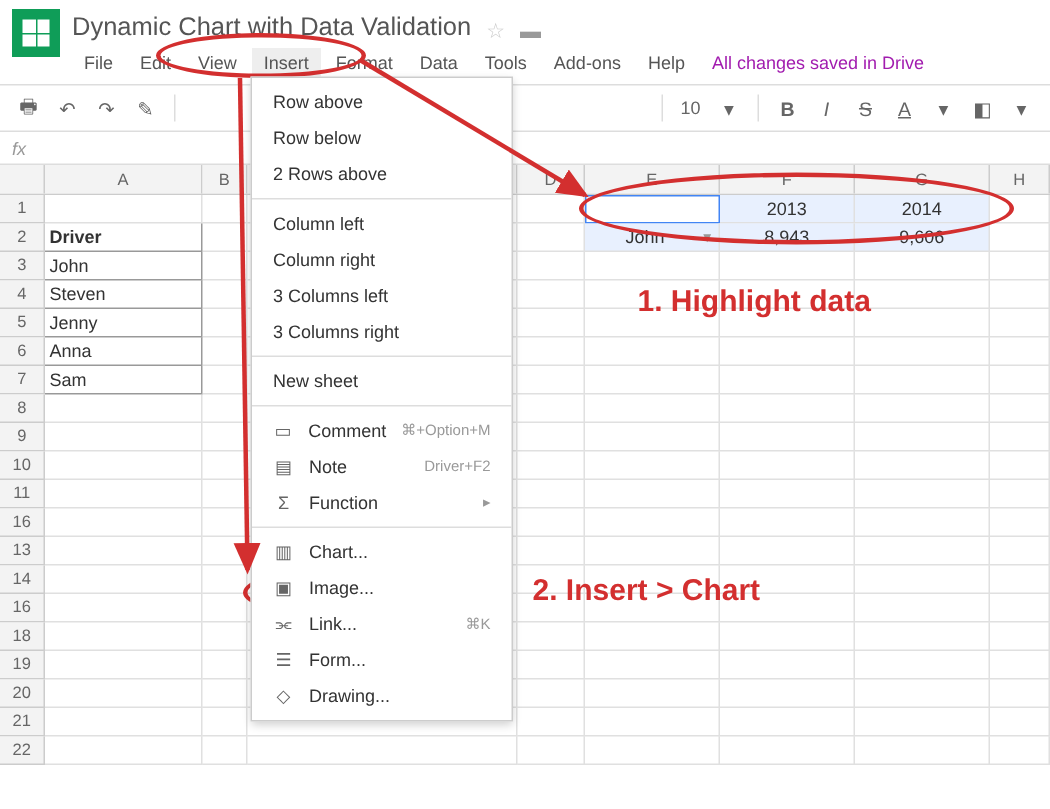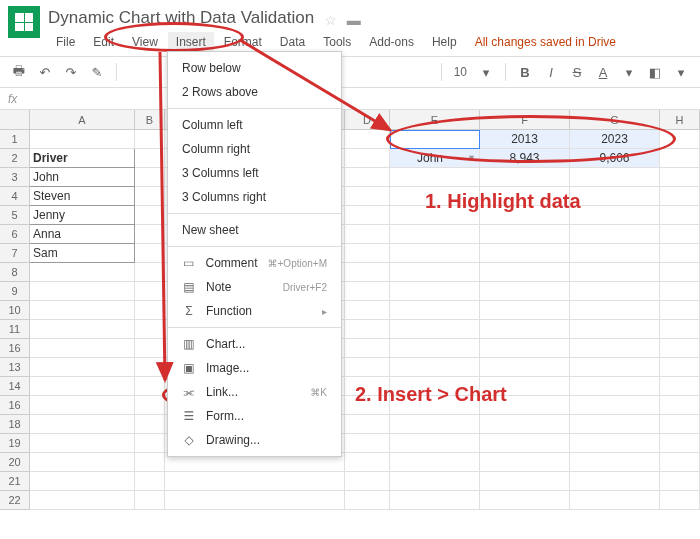--- a/index.html
+++ b/index.html
@@ -8,21 +8,21 @@
 .logo { width: 32px; height: 32px; background: #0f9d58; display: flex; align-items: center; justify-content: center; margin-right: 8px; }
 .logo-grid { width: 18px; height: 18px; display: grid; grid-template-columns: 1fr 1fr; grid-template-rows: 1fr 1fr; gap: 1px; }
 .logo-grid div { background: #fff; }
 .title-area { flex: 1; }
 .doc-title { font-size: 17px; color: #555; padding: 2px 0; display: flex; align-items: flex-end; gap: 10px; }
 .star-icon { color: #ccc; font-size: 14px; }
 .folder-icon { color: #999; font-size: 14px; }
 .menubar { display: flex; gap: 2px; margin-top: 2px; }
 .menu-item { padding: 3px 8px; color: #555; font-size: 12px; cursor: pointer; }
 .menu-item.active { background: #eee; }
-.saved-text { color: #c2410c; font-size: 12px; padding: 3px 8px; }
+.saved-text { color: #a21caf; font-size: 12px; padding: 3px 8px; }
 .toolbar { border-top: 1px solid #ddd; border-bottom: 1px solid #ddd; height: 32px; display: flex; align-items: center; padding: 0 8px; gap: 4px; margin-top: 4px; }
 .tb-btn { width: 22px; height: 22px; display: flex; align-items: center; justify-content: center; color: #666; font-size: 13px; }
 .tb-sep { width: 1px; height: 18px; background: #ddd; margin: 0 4px; }
 .tb-text { color: #666; font-size: 12px; padding: 0 4px; }
 .fx-bar { height: 22px; border-bottom: 1px solid #ddd; display: flex; align-items: center; padding: 0 8px; color: #999; font-style: italic; font-size: 12px; }
 .grid-area { position: relative; }
 .col-headers { display: flex; height: 20px; background: #f3f3f3; border-bottom: 1px solid #ccc; }
 .corner { width: 30px; border-right: 1px solid #ccc; background: #f3f3f3; }
 .col-h { text-align: center; line-height: 20px; color: #666; font-size: 11px; border-right: 1px solid #ccc; background: #f3f3f3; }
 .row { display: flex; height: 19px; }
@@ -113,21 +113,21 @@
   </div>
   <div id="grid-rows">
       <div class="row">
         <div class="row-h">1</div>
         <div class="cell" style="width: 105px;"></div>
         <div class="cell" style="width: 30px;"></div>
         <div class="cell" style="width: 180px;"></div>
         <div class="cell" style="width: 45px;"></div>
         <div class="cell sel-active" style="width: 90px;"></div>
         <div class="cell right sel" style="width: 90px;">2013</div>
-        <div class="cell right sel" style="width: 90px;">2023</div>
+        <div class="cell right sel" style="width: 90px;">2014</div>
         <div class="cell" style="width: 40px;"></div>
       </div>
       <div class="row">
         <div class="row-h">2</div>
         <div class="cell bold" style="width: 105px; border-right: 1px solid rgb(153, 153, 153); border-bottom: 1px solid rgb(153, 153, 153);">Driver</div>
         <div class="cell" style="width: 30px;"></div>
         <div class="cell" style="width: 180px;"></div>
         <div class="cell" style="width: 45px;"></div>
         <div class="cell sel" style="width: 90px;">John<span class="dropdown-arrow">▼</span></div>
         <div class="cell right sel" style="width: 90px;">8,943</div>
@@ -329,20 +329,23 @@
         <div class="cell" style="width: 45px;"></div>
         <div class="cell" style="width: 90px;"></div>
         <div class="cell" style="width: 90px;"></div>
         <div class="cell" style="width: 90px;"></div>
         <div class="cell" style="width: 40px;"></div>
       </div>
     </div>
 </div>
 
 <div class="insert-menu">
+  <div class="mi">
+      <span>Row above</span>
+    </div>
   <div class="mi">
       <span>Row below</span>
     </div>
   <div class="mi">
       <span>2 Rows above</span>
     </div>
   <div class="menu-sep"></div>
   <div class="mi">
       <span>Column left</span>
     </div>

